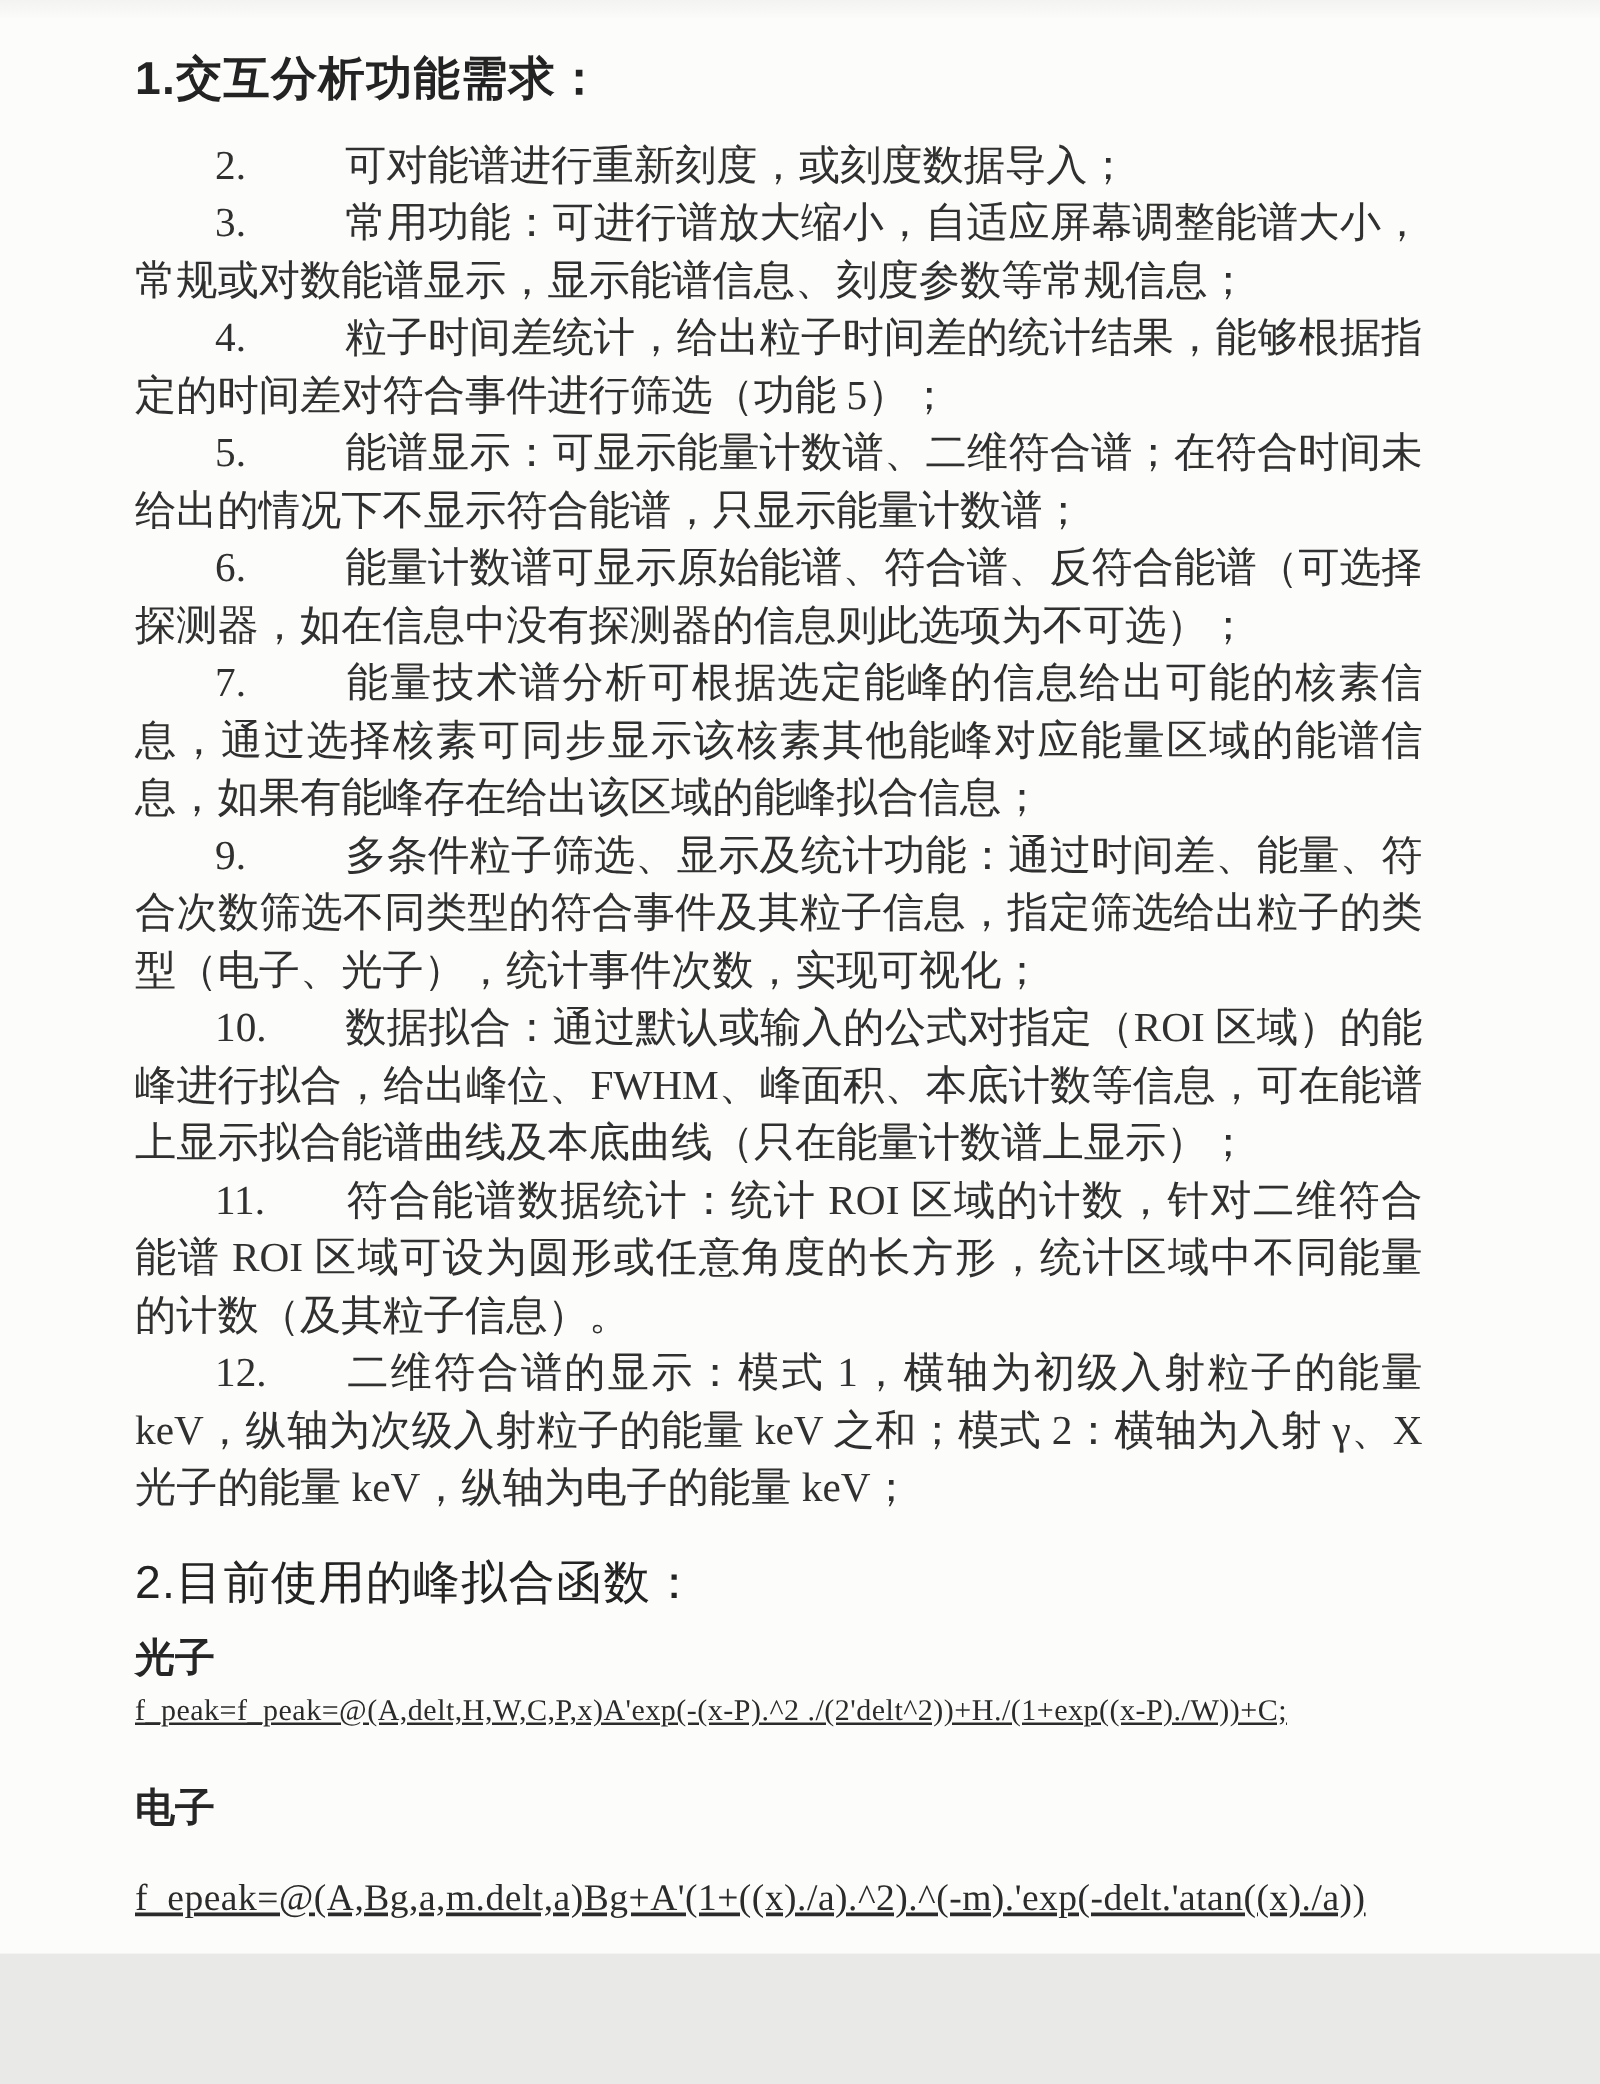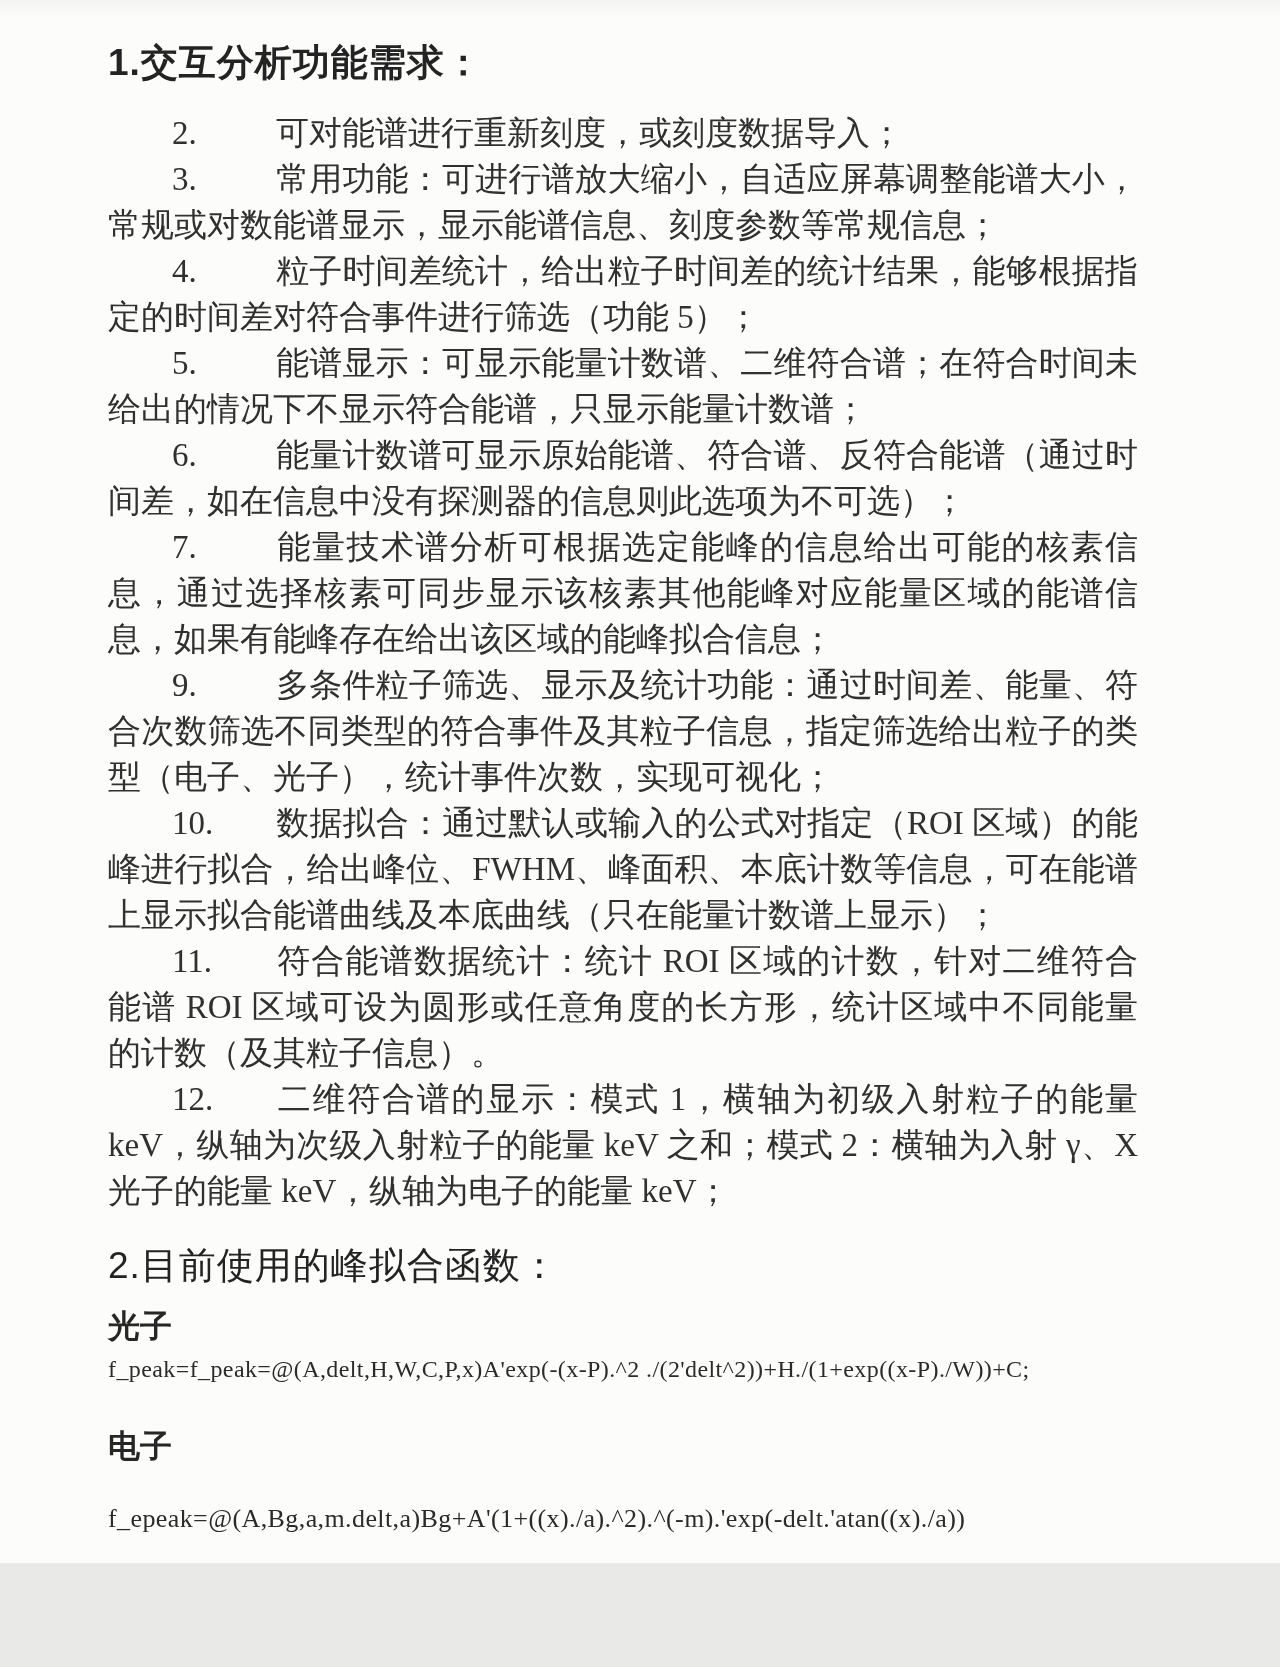--- a/index.html
+++ b/index.html
@@ -58,36 +58,37 @@
   }
   .sublabel.electron { margin-top: 40px; }
   .formula {
     margin: 0;
     font-family: "Liberation Serif", serif;
     font-size: 24px;
     line-height: 30px;
     letter-spacing: 0.4px;
     white-space: nowrap;
     color: #2b2b2b;
+    text-decoration: underline;
   }
-  .formula.electron { font-size: 26px; margin-top: 36px; }
+  .formula.electron { font-size: 30px; margin-top: 36px; }
 </style>
 </head>
 <body>
 
 <div class="page">
 
   <h1 class="sec-heading">1.交互分析功能需求：</h1>
 
   <div class="items">
     <p class="item"><span class="num">2.</span><span class="txt">可对能谱进行重新刻度，或刻度数据导入；</span></p>
     <p class="item"><span class="num">3.</span><span class="txt">常用功能：可进行谱放大缩小，自适应屏幕调整能谱大小，常规或对数能谱显示，显示能谱信息、刻度参数等常规信息；</span></p>
     <p class="item"><span class="num">4.</span><span class="txt">粒子时间差统计，给出粒子时间差的统计结果，能够根据指定的时间差对符合事件进行筛选（功能 5）；</span></p>
     <p class="item"><span class="num">5.</span><span class="txt">能谱显示：可显示能量计数谱、二维符合谱；在符合时间未给出的情况下不显示符合能谱，只显示能量计数谱；</span></p>
-    <p class="item"><span class="num">6.</span><span class="txt">能量计数谱可显示原始能谱、符合谱、反符合能谱（通过时间差，如在信息中没有探测器的信息则此选项为不可选）；</span></p>
+    <p class="item"><span class="num">6.</span><span class="txt">能量计数谱可显示原始能谱、符合谱、反符合能谱（可选择探测器，如在信息中没有探测器的信息则此选项为不可选）；</span></p>
     <p class="item"><span class="num">7.</span><span class="txt">能量技术谱分析可根据选定能峰的信息给出可能的核素信息，通过选择核素可同步显示该核素其他能峰对应能量区域的能谱信息，如果有能峰存在给出该区域的能峰拟合信息；</span></p>
     <p class="item"><span class="num">9.</span><span class="txt">多条件粒子筛选、显示及统计功能：通过时间差、能量、符合次数筛选不同类型的符合事件及其粒子信息，指定筛选给出粒子的类型（电子、光子），统计事件次数，实现可视化；</span></p>
     <p class="item"><span class="num">10.</span><span class="txt">数据拟合：通过默认或输入的公式对指定（ROI 区域）的能峰进行拟合，给出峰位、FWHM、峰面积、本底计数等信息，可在能谱上显示拟合能谱曲线及本底曲线（只在能量计数谱上显示）；</span></p>
     <p class="item"><span class="num">11.</span><span class="txt">符合能谱数据统计：统计 ROI 区域的计数，针对二维符合能谱 ROI 区域可设为圆形或任意角度的长方形，统计区域中不同能量的计数（及其粒子信息）。</span></p>
     <p class="item"><span class="num">12.</span><span class="txt">二维符合谱的显示：模式 1，横轴为初级入射粒子的能量 keV，纵轴为次级入射粒子的能量 keV 之和；模式 2：横轴为入射 γ、X 光子的能量 keV，纵轴为电子的能量 keV；</span></p>
   </div>
 
   <h2 class="sec2-heading">2.目前使用的峰拟合函数：</h2>
 
   <div class="sublabel photon">光子</div>

